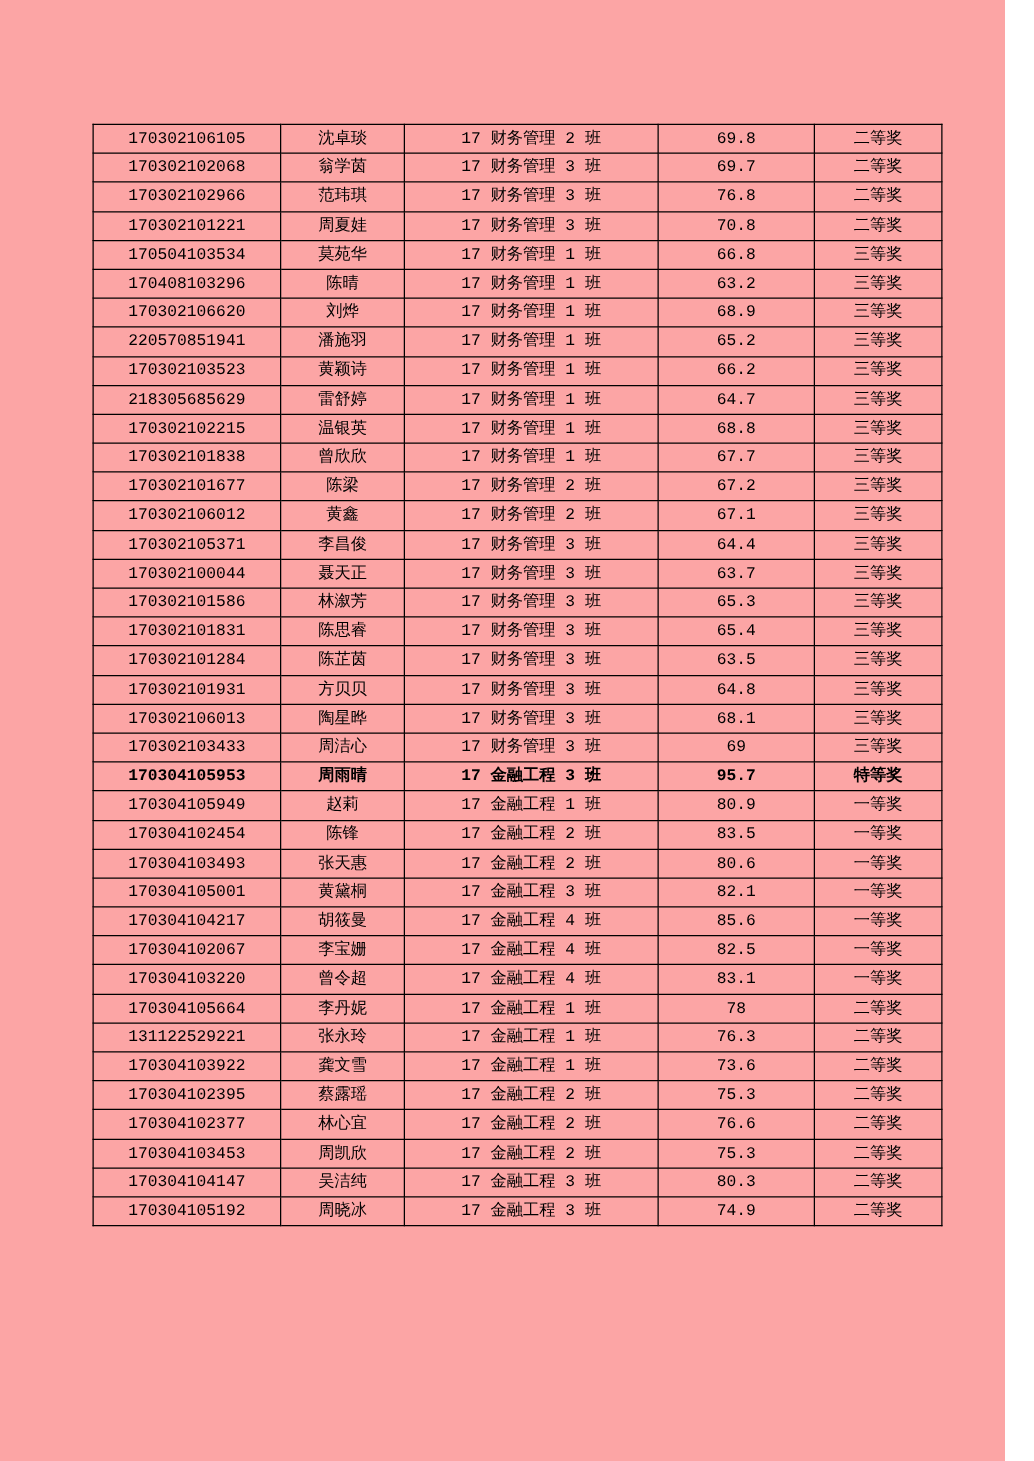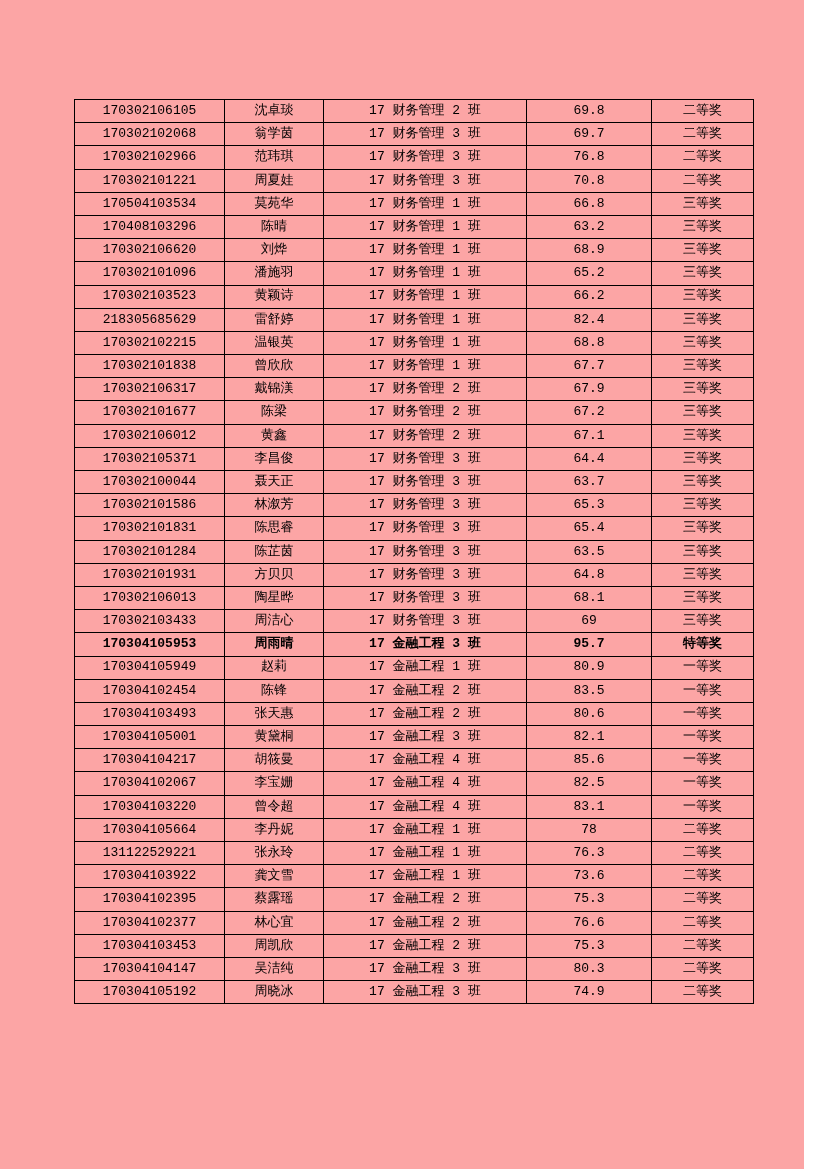--- a/index.html
+++ b/index.html
@@ -95,59 +95,52 @@
           <td>三等奖</td>
         </tr>
         <tr>
           <td>170302106620</td>
           <td>刘烨</td>
           <td>17 财务管理 1 班</td>
           <td>68.9</td>
           <td>三等奖</td>
         </tr>
         <tr>
-          <td>170302101096</td>
+          <td>220570851941</td>
           <td>潘施羽</td>
           <td>17 财务管理 1 班</td>
           <td>65.2</td>
           <td>三等奖</td>
         </tr>
         <tr>
           <td>170302103523</td>
           <td>黄颖诗</td>
           <td>17 财务管理 1 班</td>
           <td>66.2</td>
           <td>三等奖</td>
         </tr>
         <tr>
           <td>218305685629</td>
           <td>雷舒婷</td>
           <td>17 财务管理 1 班</td>
-          <td>82.4</td>
+          <td>64.7</td>
           <td>三等奖</td>
         </tr>
         <tr>
           <td>170302102215</td>
           <td>温银英</td>
           <td>17 财务管理 1 班</td>
           <td>68.8</td>
           <td>三等奖</td>
         </tr>
         <tr>
           <td>170302101838</td>
           <td>曾欣欣</td>
           <td>17 财务管理 1 班</td>
           <td>67.7</td>
-          <td>三等奖</td>
-        </tr>
-        <tr>
-          <td>170302106317</td>
-          <td>戴锦渼</td>
-          <td>17 财务管理 2 班</td>
-          <td>67.9</td>
           <td>三等奖</td>
         </tr>
         <tr>
           <td>170302101677</td>
           <td>陈梁</td>
           <td>17 财务管理 2 班</td>
           <td>67.2</td>
           <td>三等奖</td>
         </tr>
         <tr>

